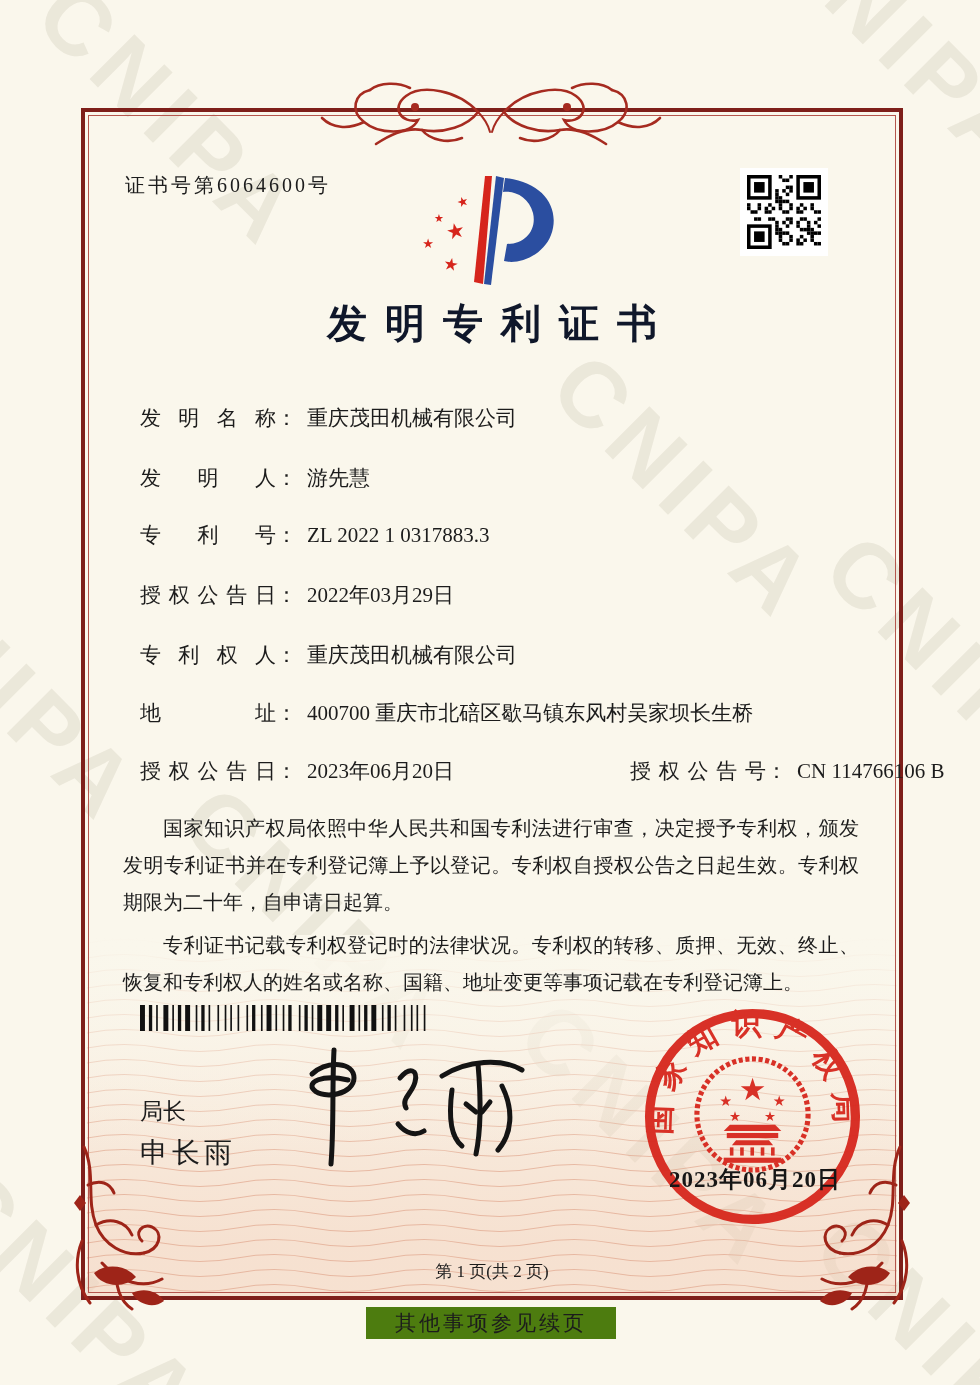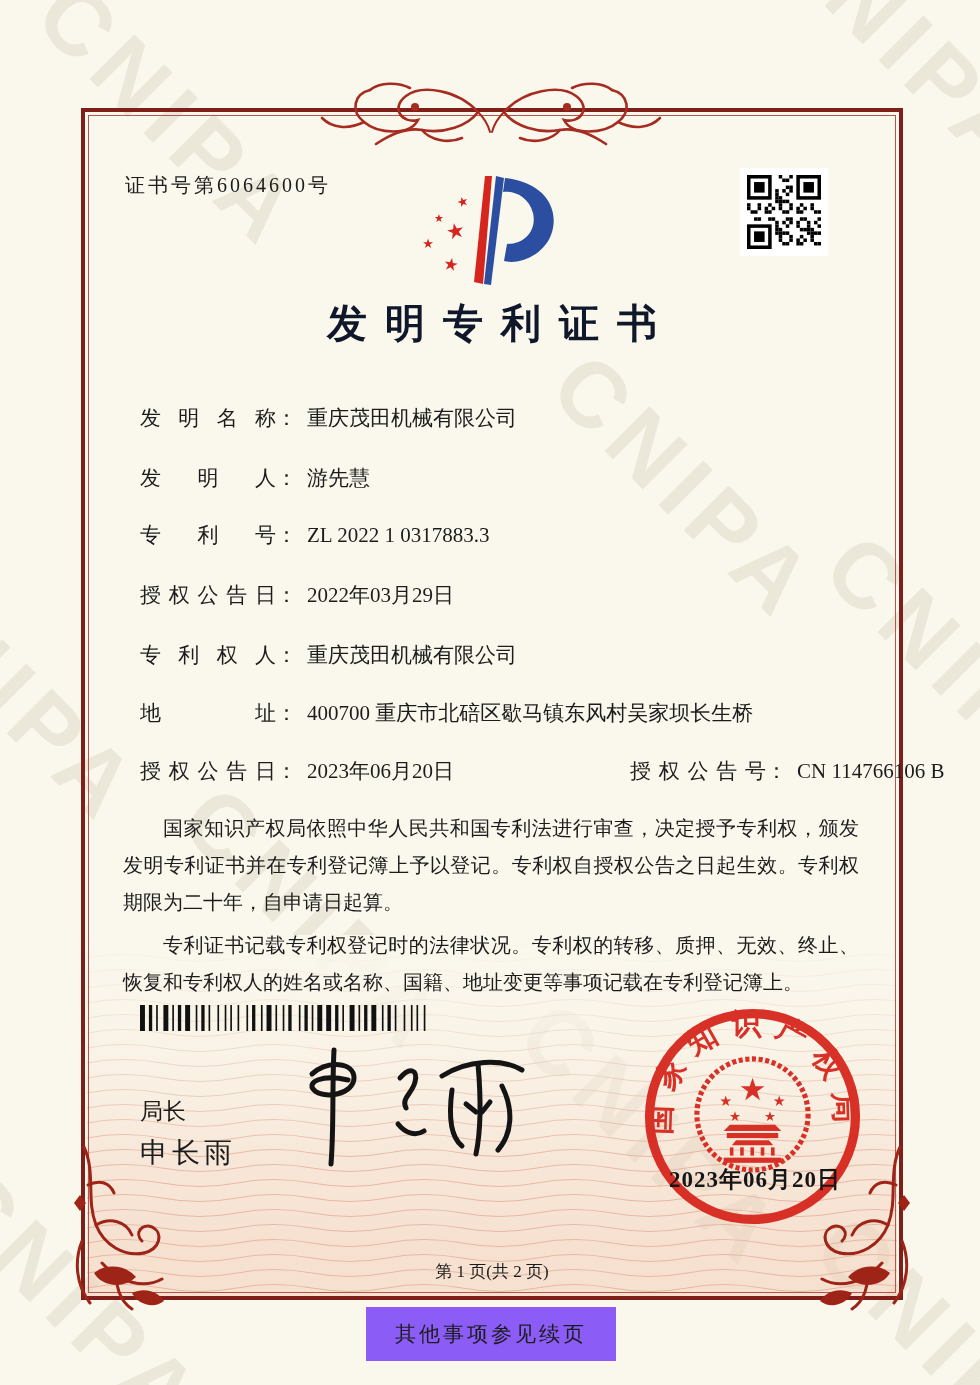--- a/index.html
+++ b/index.html
@@ -64,22 +64,22 @@
     font-family:"Liberation Sans","DejaVu Sans",sans-serif;}
   .signature{position:absolute;left:282px;top:1038px;width:250px;height:135px;}
   .seal{position:absolute;left:629px;top:993px;width:247px;height:247px;z-index:6;opacity:0.95;}
   .seal-date{
     position:absolute;left:662px;top:1164px;width:186px;text-align:center;z-index:7;
     font-size:23px;font-weight:600;letter-spacing:1px;color:#161616;
   }
   .page-info{position:absolute;left:83px;top:1260px;width:818px;text-align:center;
     font-size:17px;z-index:6;}
   .cont-note{
-    position:absolute;left:366px;top:1307px;width:250px;height:54px;z-index:6;
-    background:#8b5cf6;display:flex;align-items:center;justify-content:center;
+    position:absolute;left:366px;top:1307px;width:250px;height:32px;z-index:6;
+    background:#4d7c0f;display:flex;align-items:center;justify-content:center;
     font-size:21px;letter-spacing:3px;
   }
 </style>
 </head>
 <body>
 
 <div>
   <div class="wm" style="left:170px;top:115px">CNIPA</div>
   <div class="wm" style="left:905px;top:42px">CNIPA</div>
   <div class="wm" style="left:685px;top:487px">CNIPA</div>

